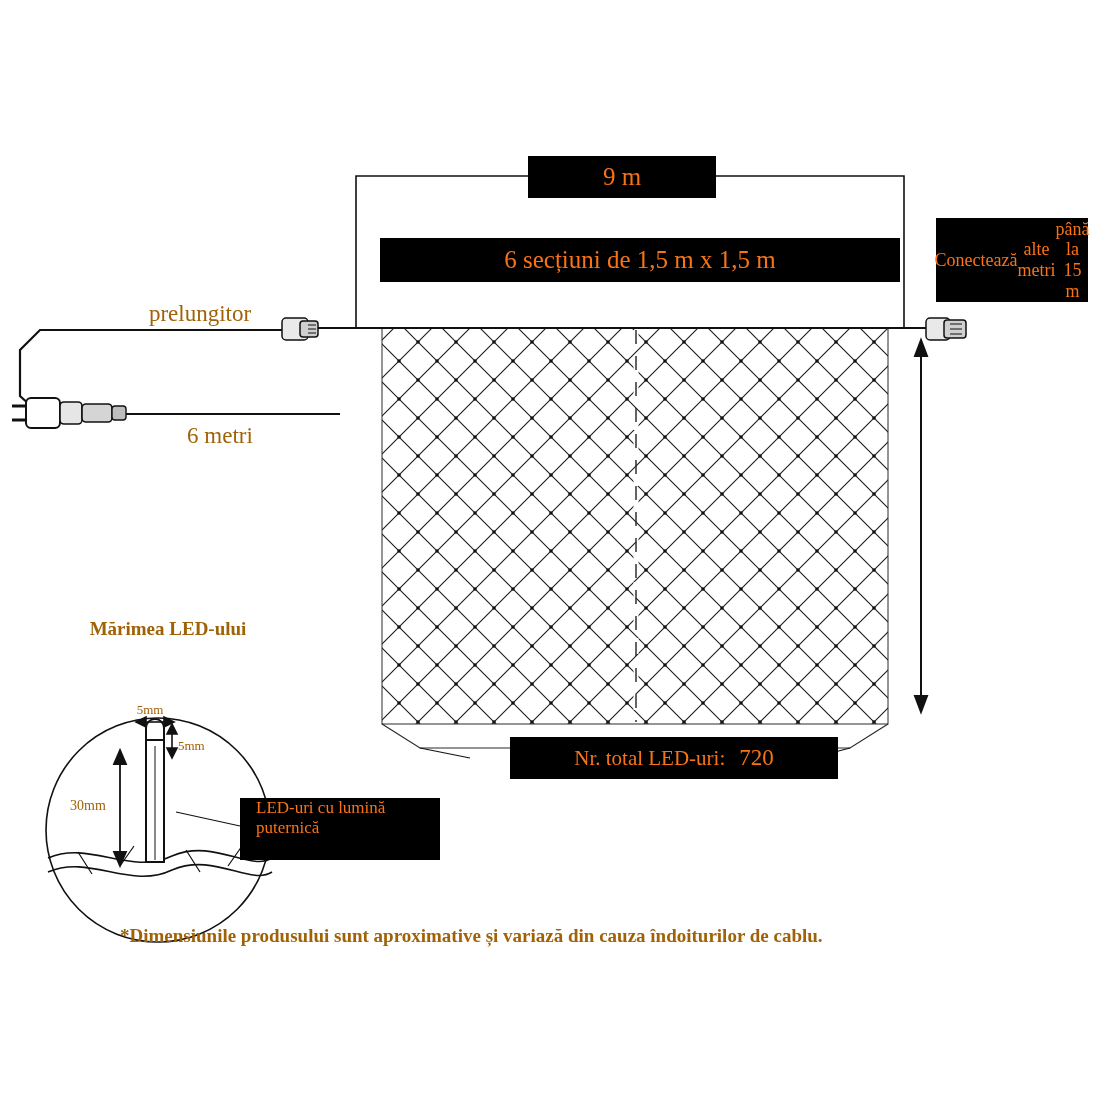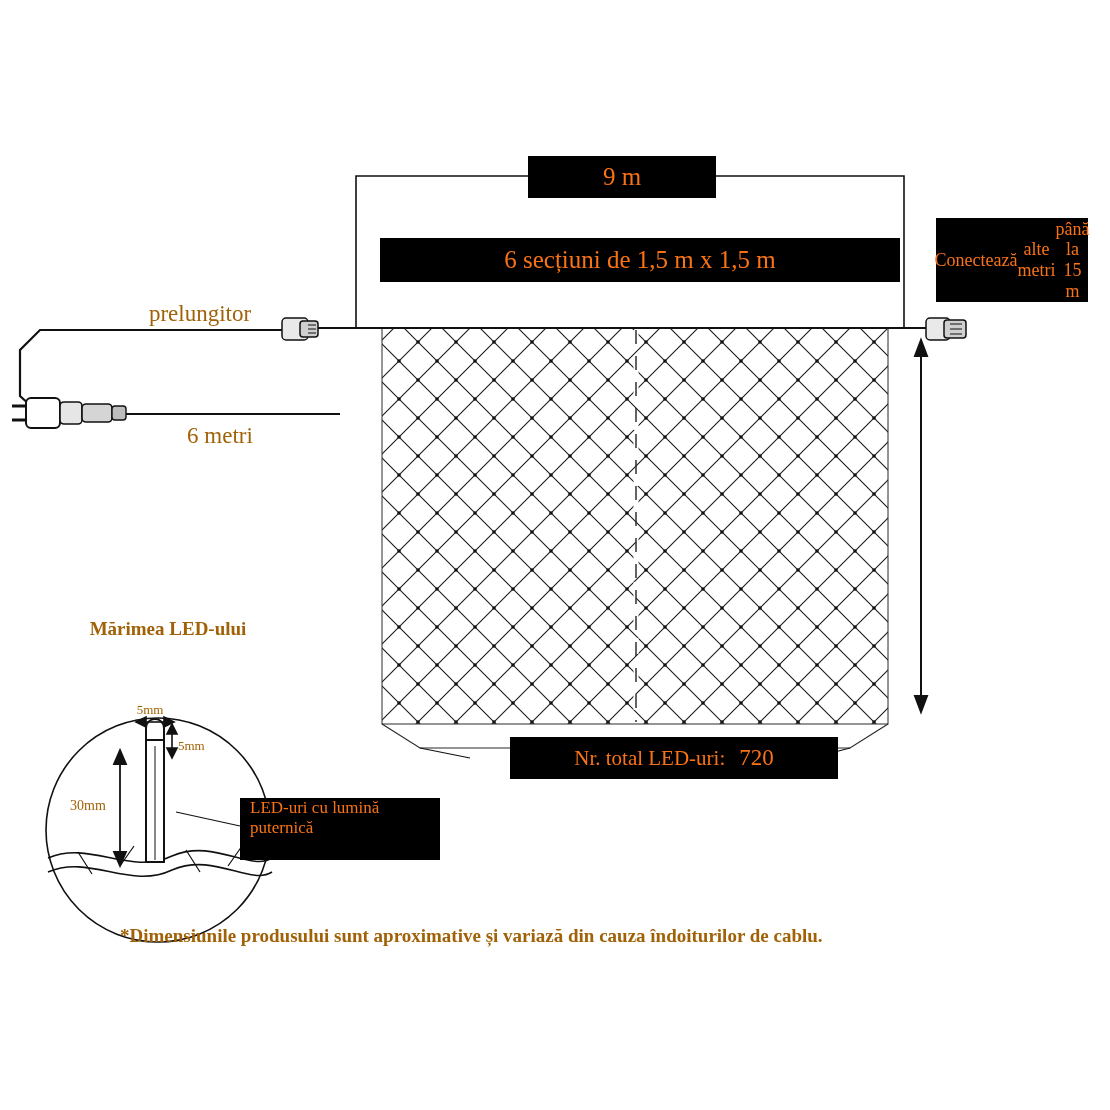--- a/index.html
+++ b/index.html
@@ -63,21 +63,21 @@
     gap: 14px;
     margin-left: 32px;
   }
   #box-total .lbl { font-size: 21px; }
   #box-total .val { font-size: 23px; }
   #box-bright {
     left: 240px; top: 798px; width: 200px; height: 62px;
     font-size: 17px;
     justify-content: flex-start;
     text-align: left;
-    padding-left: 10px;
+    padding-left: 16px;
     flex-direction: column;
     align-items: flex-start;
   }
 
   #lbl-prelungitor {
     left: 110px; top: 300px; width: 180px;
     font-size: 23px;
   }
   #lbl-3metri {
     left: 150px; top: 422px; width: 140px;

